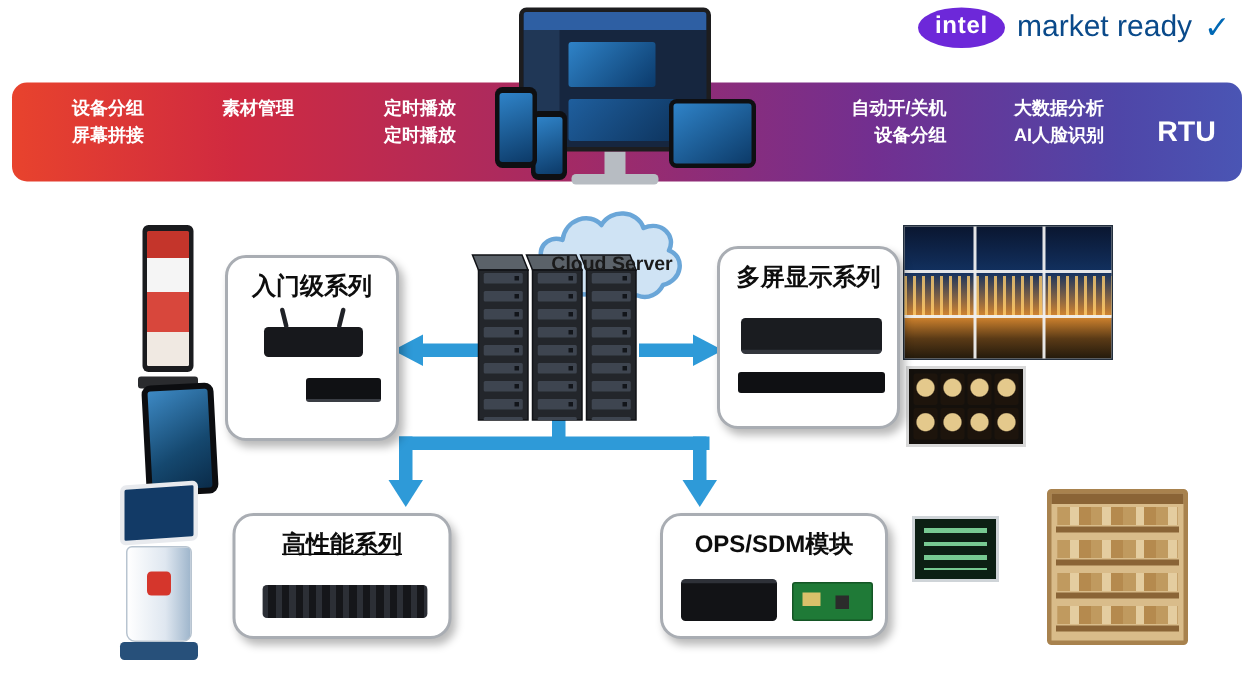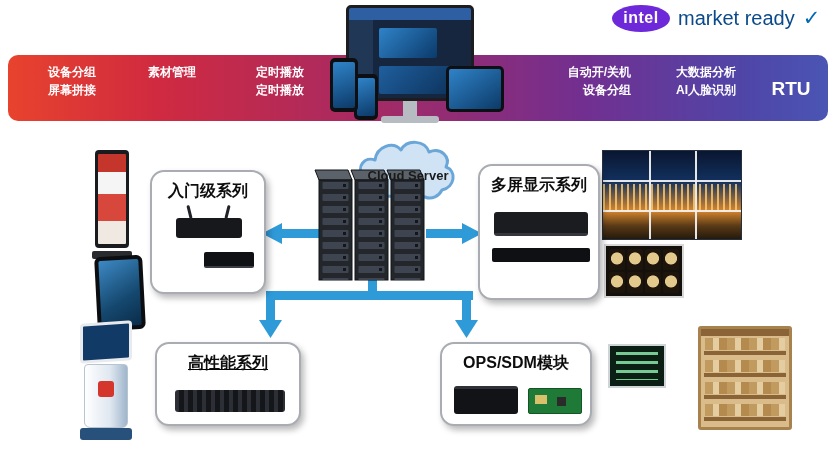--- a/index.html
+++ b/index.html
@@ -54,21 +54,21 @@
   .server { position:absolute; left:314px; top:166px; z-index:3; }
 
   
   .arrows { position:absolute; left:0; top:0; z-index:2; }
 
   
   .sbox { position:absolute; background:#fff; border:2px solid #a9adb3; border-radius:14px;
           box-shadow:3px 4px 6px rgba(0,0,0,.28); z-index:3; text-align:center; }
   .sbox-label { font-weight:bold; font-size:16px; color:#0d0d0d; margin-top:9px; }
   .box-entry { left:150px; top:170px; width:116px; height:124px; }
-  .box-multi { left:478px; top:164px; width:122px; height:136px; }
+  .box-multi { left:478px; top:164px; width:122px; height:122px; }
   .box-perf  { left:155px; top:342px; width:146px; height:84px;text-decoration:underline; }
   .box-ops   { left:440px; top:342px; width:152px; height:84px; }
 
   .entry-dev1 { position:absolute; left:24px; top:46px; width:66px; height:20px; background:#17181c; border-radius:3px; }
   .antenna { position:absolute; width:3px; height:14px; background:#202227; top:-13px; border-radius:2px; }
   .a1 { left:12px; transform:rotate(-14deg); }
   .a2 { left:50px; transform:rotate(14deg); }
   .entry-dev2 { position:absolute; left:52px; top:80px; width:50px; height:16px; background:#101114;
                 border-radius:2px; border-bottom:2px solid #3a3d44; }
   .multi-dev1 { position:absolute; left:14px; top:46px; width:94px; height:24px; background:#1a1c20;

